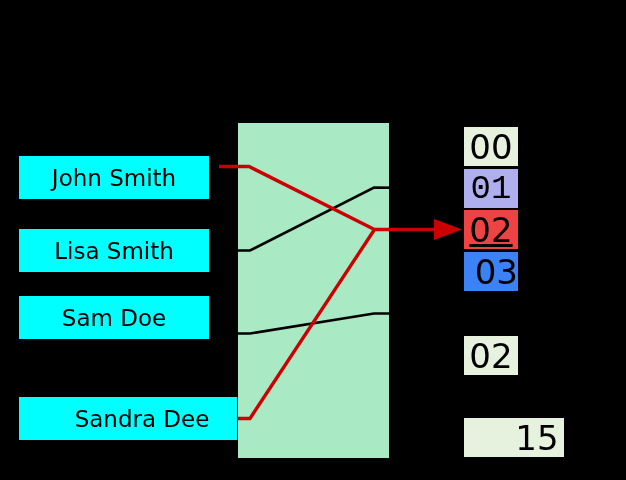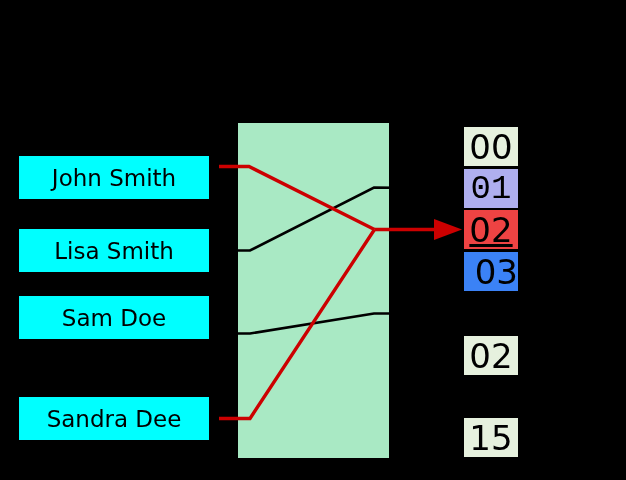--- a/index.html
+++ b/index.html
@@ -58,36 +58,36 @@
 
   <div class="keybox" style="top: 156px; background: rgb(0, 255, 255);">
     <span>John Smith</span>
   </div>
   <div class="keybox" style="top: 229px; background: rgb(0, 255, 255);">
     <span>Lisa Smith</span>
   </div>
   <div class="keybox" style="top: 296px; background: rgb(0, 255, 255);">
     <span>Sam Doe</span>
   </div>
-  <div class="keybox" style="top: 397px; background: rgb(0, 255, 255);">
+  <div class="keybox" style="top: 397px; background: rgb(0, 255, 255); padding-left: 28px;">
     <span>Sandra Dee</span>
   </div>
 
   <div class="bucket" style="top: 127px; background: rgb(230, 241, 222);">
     <span>00</span>
   </div>
   <div class="bucket" style="top: 169px; background: rgb(175, 175, 239); font-family: Liberation Mono, monospace;">
     <span>01</span>
   </div>
   <div class="bucket" style="top: 210px; background: rgb(238, 67, 67); text-decoration: underline;">
     <span>02</span>
   </div>
   <div class="bucket" style="top: 252px; background: #3b82f6; justify-content: flex-end;">
     <span>03</span>
   </div>
   <div class="bucket" style="top: 336px; background: rgb(230, 241, 222);">
     <span>02</span>
   </div>
-  <div class="bucket" style="top: 418px; background: rgb(230, 241, 222);">
+  <div class="bucket" style="top: 418px; background: rgb(230, 241, 222); padding-left: 46px;">
     <span>15</span>
   </div>
 
 </div>
 
 </body></html>

